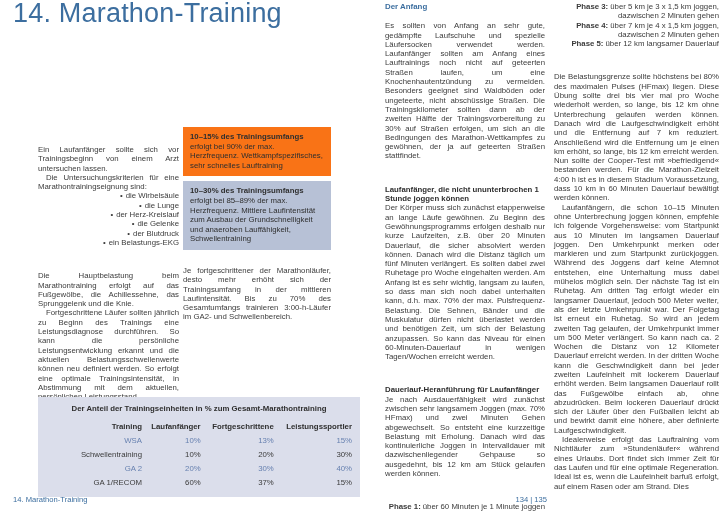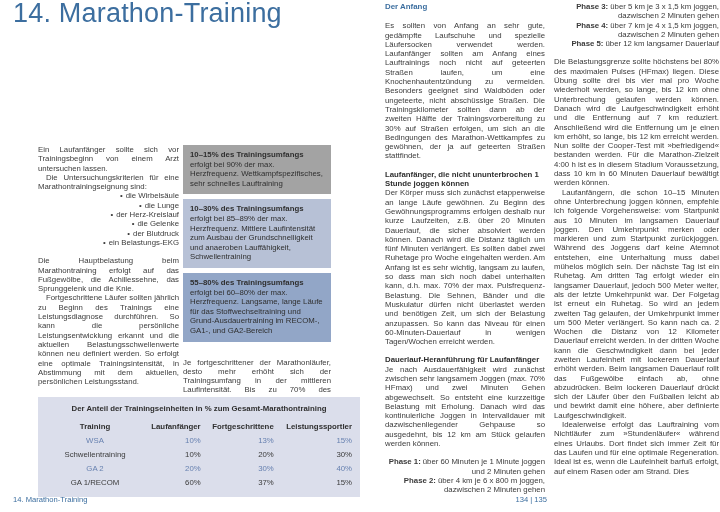--- a/index.html
+++ b/index.html
@@ -12,49 +12,49 @@
   }
   .spread { position:relative; width:571px; height:512px; background:#ffffff;border-radius:30px; }
 
   
   .chapter-title {
     position:absolute; left:13px; top:-2px;
     font-size:27px; line-height:1.15; font-weight:500;
     color:#3c6e9f; letter-spacing:.2px; white-space:nowrap;
   }
   p, li { font-size:7.8px; line-height:9.3px; text-align:justify; hyphens:auto; }
-  .gap { margin-top:9px; }
+  .gap { margin-top:24px; }
   .ind { text-indent:8px; }
 
   .col-intro  { position:absolute; left:38px;  top:145px; width:141px; }
   .col-boxes  { position:absolute; left:183px; top:127px; width:148px; }
 
   .bullets { list-style:none; }
   .bullets li { text-align:right; }
   .bullets li::before { content:"•"; margin-right:3px; }
 
   .info-box { padding:5px 7px 6px; margin-bottom:5px; }
   .info-box .box-title { font-size:7.8px; line-height:9.6px; font-weight:bold; color:#2f2f2f; text-align:left; }
   .info-box .box-body  { font-size:7.8px; line-height:9.6px; text-align:left; color:#2f2f2f; }
-  .box1 { background:#a3a3a3;margin-top:18px; }
+  .box1 { background:#f97316; }
   .box2 { background:#b7c1d6; }
   .box3 { background:#92a6c7; }
   .after-boxes { margin-top:16px; }
 
   .training-table {
     position:absolute; left:38px; top:397px; width:322px;
     background:#dbdeeb; padding:7px 8px 8px;
   }
   .table-title { font-size:7.8px; font-weight:bold; text-align:center; color:#2f2f2f; }
   .training-table table { width:100%; border-collapse:collapse; margin-top:6px; }
   .training-table th, .training-table td {
     font-size:7.8px; line-height:9px; text-align:right; padding:2.5px 0; font-weight:normal;
   }
   .training-table th { font-weight:bold; color:#2f2f2f; }
-  .training-table th.l, .training-table td.l { text-align:center; width:96px; padding-left:2px; }
+  .training-table th.l, .training-table td.l { text-align:right; width:96px; padding-left:2px; }
   .training-table tr[data-variant="blue"] td { color:#6781b0; }
   .training-table tr[data-variant="dark"] td { color:#3b3b3b; }
 
   
   .col-r1 { position:absolute; left:385px; top:2px; width:160px; }
   .col-r2 { position:absolute; left:554px; top:2px; width:165px; }
 
   .sec-heading { font-size:7.9px; line-height:9.3px; font-weight:bold; color:#3c6e9f; margin-bottom:10px; text-align:left; }
   .sub-heading { font-size:7.8px; line-height:9.3px; font-weight:bold; color:#2f2f2f; text-align:left; }
   .phase { text-align:right; }
@@ -89,24 +89,20 @@
   </div>
 
   <div class="col-boxes">
     <div class="info-box box1">
       <div class="box-title">10–15% des Trainingsumfangs</div>
       <div class="box-body">erfolgt bei 90% der max. Herzfrequenz. Wettkampfspezifisches, sehr schnelles Lauftraining</div>
     </div>
     <div class="info-box box2">
       <div class="box-title">10–30% des Trainingsumfangs</div>
       <div class="box-body">erfolgt bei 85–89% der max. Herzfrequenz. Mittlere Laufintensität zum Ausbau der Grundschnelligkeit und anaeroben Lauffähigkeit, Schwellentraining</div>
-    </div>
-    <div class="info-box box3">
-      <div class="box-title">55–80% des Trainingsumfangs</div>
-      <div class="box-body">erfolgt bei 60–80% der max. Herzfrequenz. Langsame, lange Läufe für das Stoffwechseltraining und Grund-Ausdauertraining im RECOM-, GA1-, und GA2-Bereich</div>
     </div>
     <p class="after-boxes">Je fortgeschrittener der Marathonläufer, desto mehr erhöht sich der Trainingsumfang in der mittleren Laufintensität. Bis zu 70% des Gesamtumfangs trainieren 3:00-h-Läufer im GA2- und Schwellenbereich.</p>
   </div>
 
   <div class="training-table">
     <div class="table-title">Der Anteil der Trainingseinheiten in % zum Gesamt-Marathontraining</div>
     <table>
       <thead>
         <tr>
           <th class="l">Training</th>

